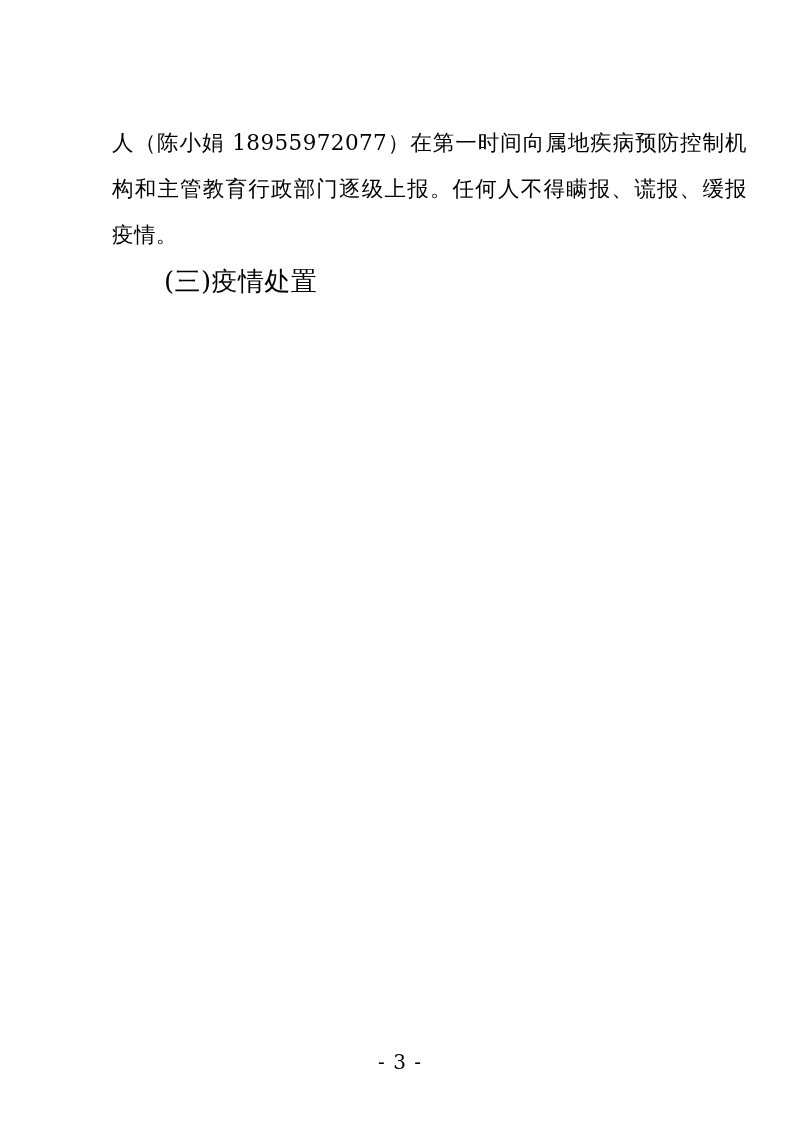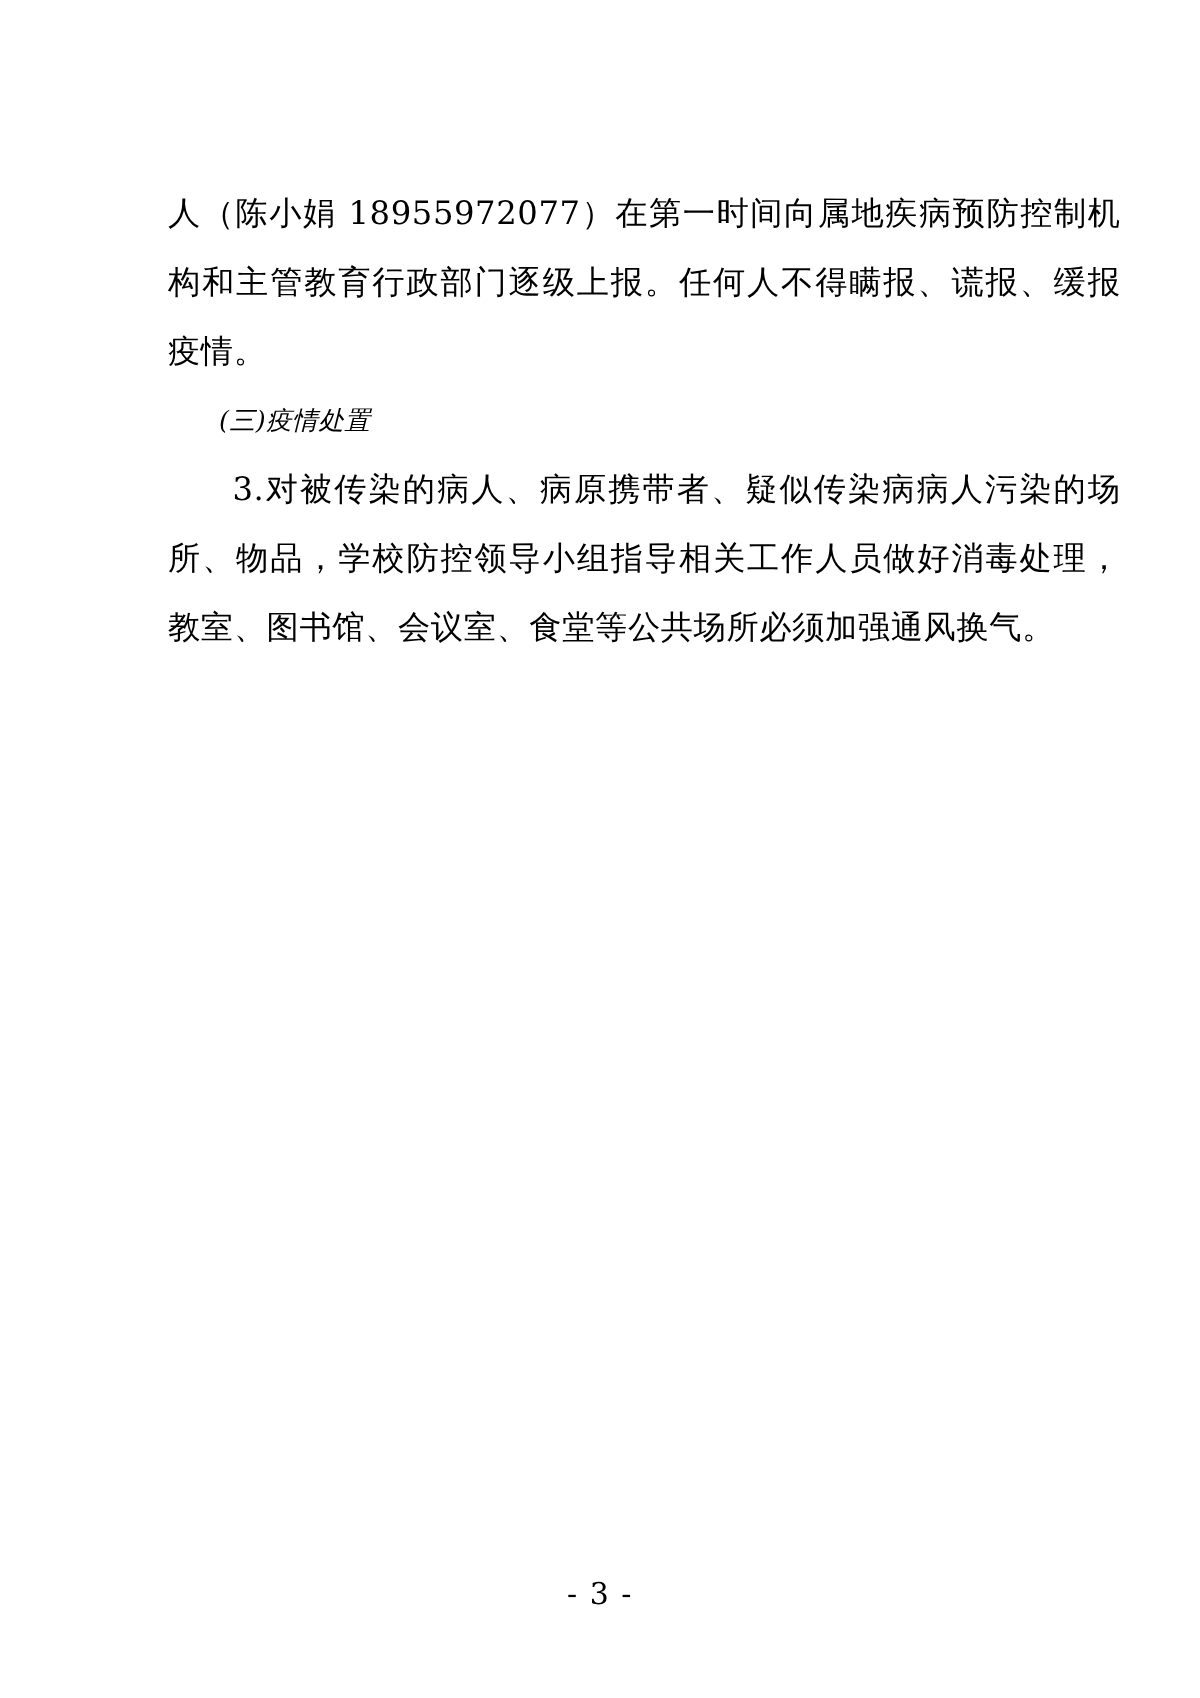--- a/index.html
+++ b/index.html
@@ -34,39 +34,37 @@
     margin: 0 0 0 0;
     text-indent: 2em;
     font-size: 21.5px;
     line-height: 46px;
   }
   .para.no-indent {
     text-indent: 0;
   }
   .heading {
     text-indent: 2em;
-    font-size: 17px;
+    font-size: 26px;
     line-height: 46px;
     margin: 0;
-    font-style: italic;
   }
   .footer {
     position: absolute;
     left: 0;
     right: 0;
     bottom: 58px;
     text-align: center;
     font-size: 20px;
     font-family: "DejaVu Serif", "Liberation Serif", serif;
     letter-spacing: 1px;
   }
 </style>
 </head>
 <body>
 
 <div class="page">
   <div class="doc-body">
     <p class="para no-indent">人（陈小娟 18955972077）在第一时间向属地疾病预防控制机构和主管教育行政部门逐级上报。任何人不得瞒报、谎报、缓报疫情。</p>
     <p class="heading">(三)疫情处置</p>
-    <p class="para">3.对被传染的病人、病原携带者、疑似传染病病人污染的场所、物品，学校防控领导小组指导相关工作人员做好消毒处理，教室、图书馆、会议室、食堂等公共场所必须加强通风换气。</p>
   </div>
   <div class="footer">- 3 -</div>
 </div>
 
 </body></html>

